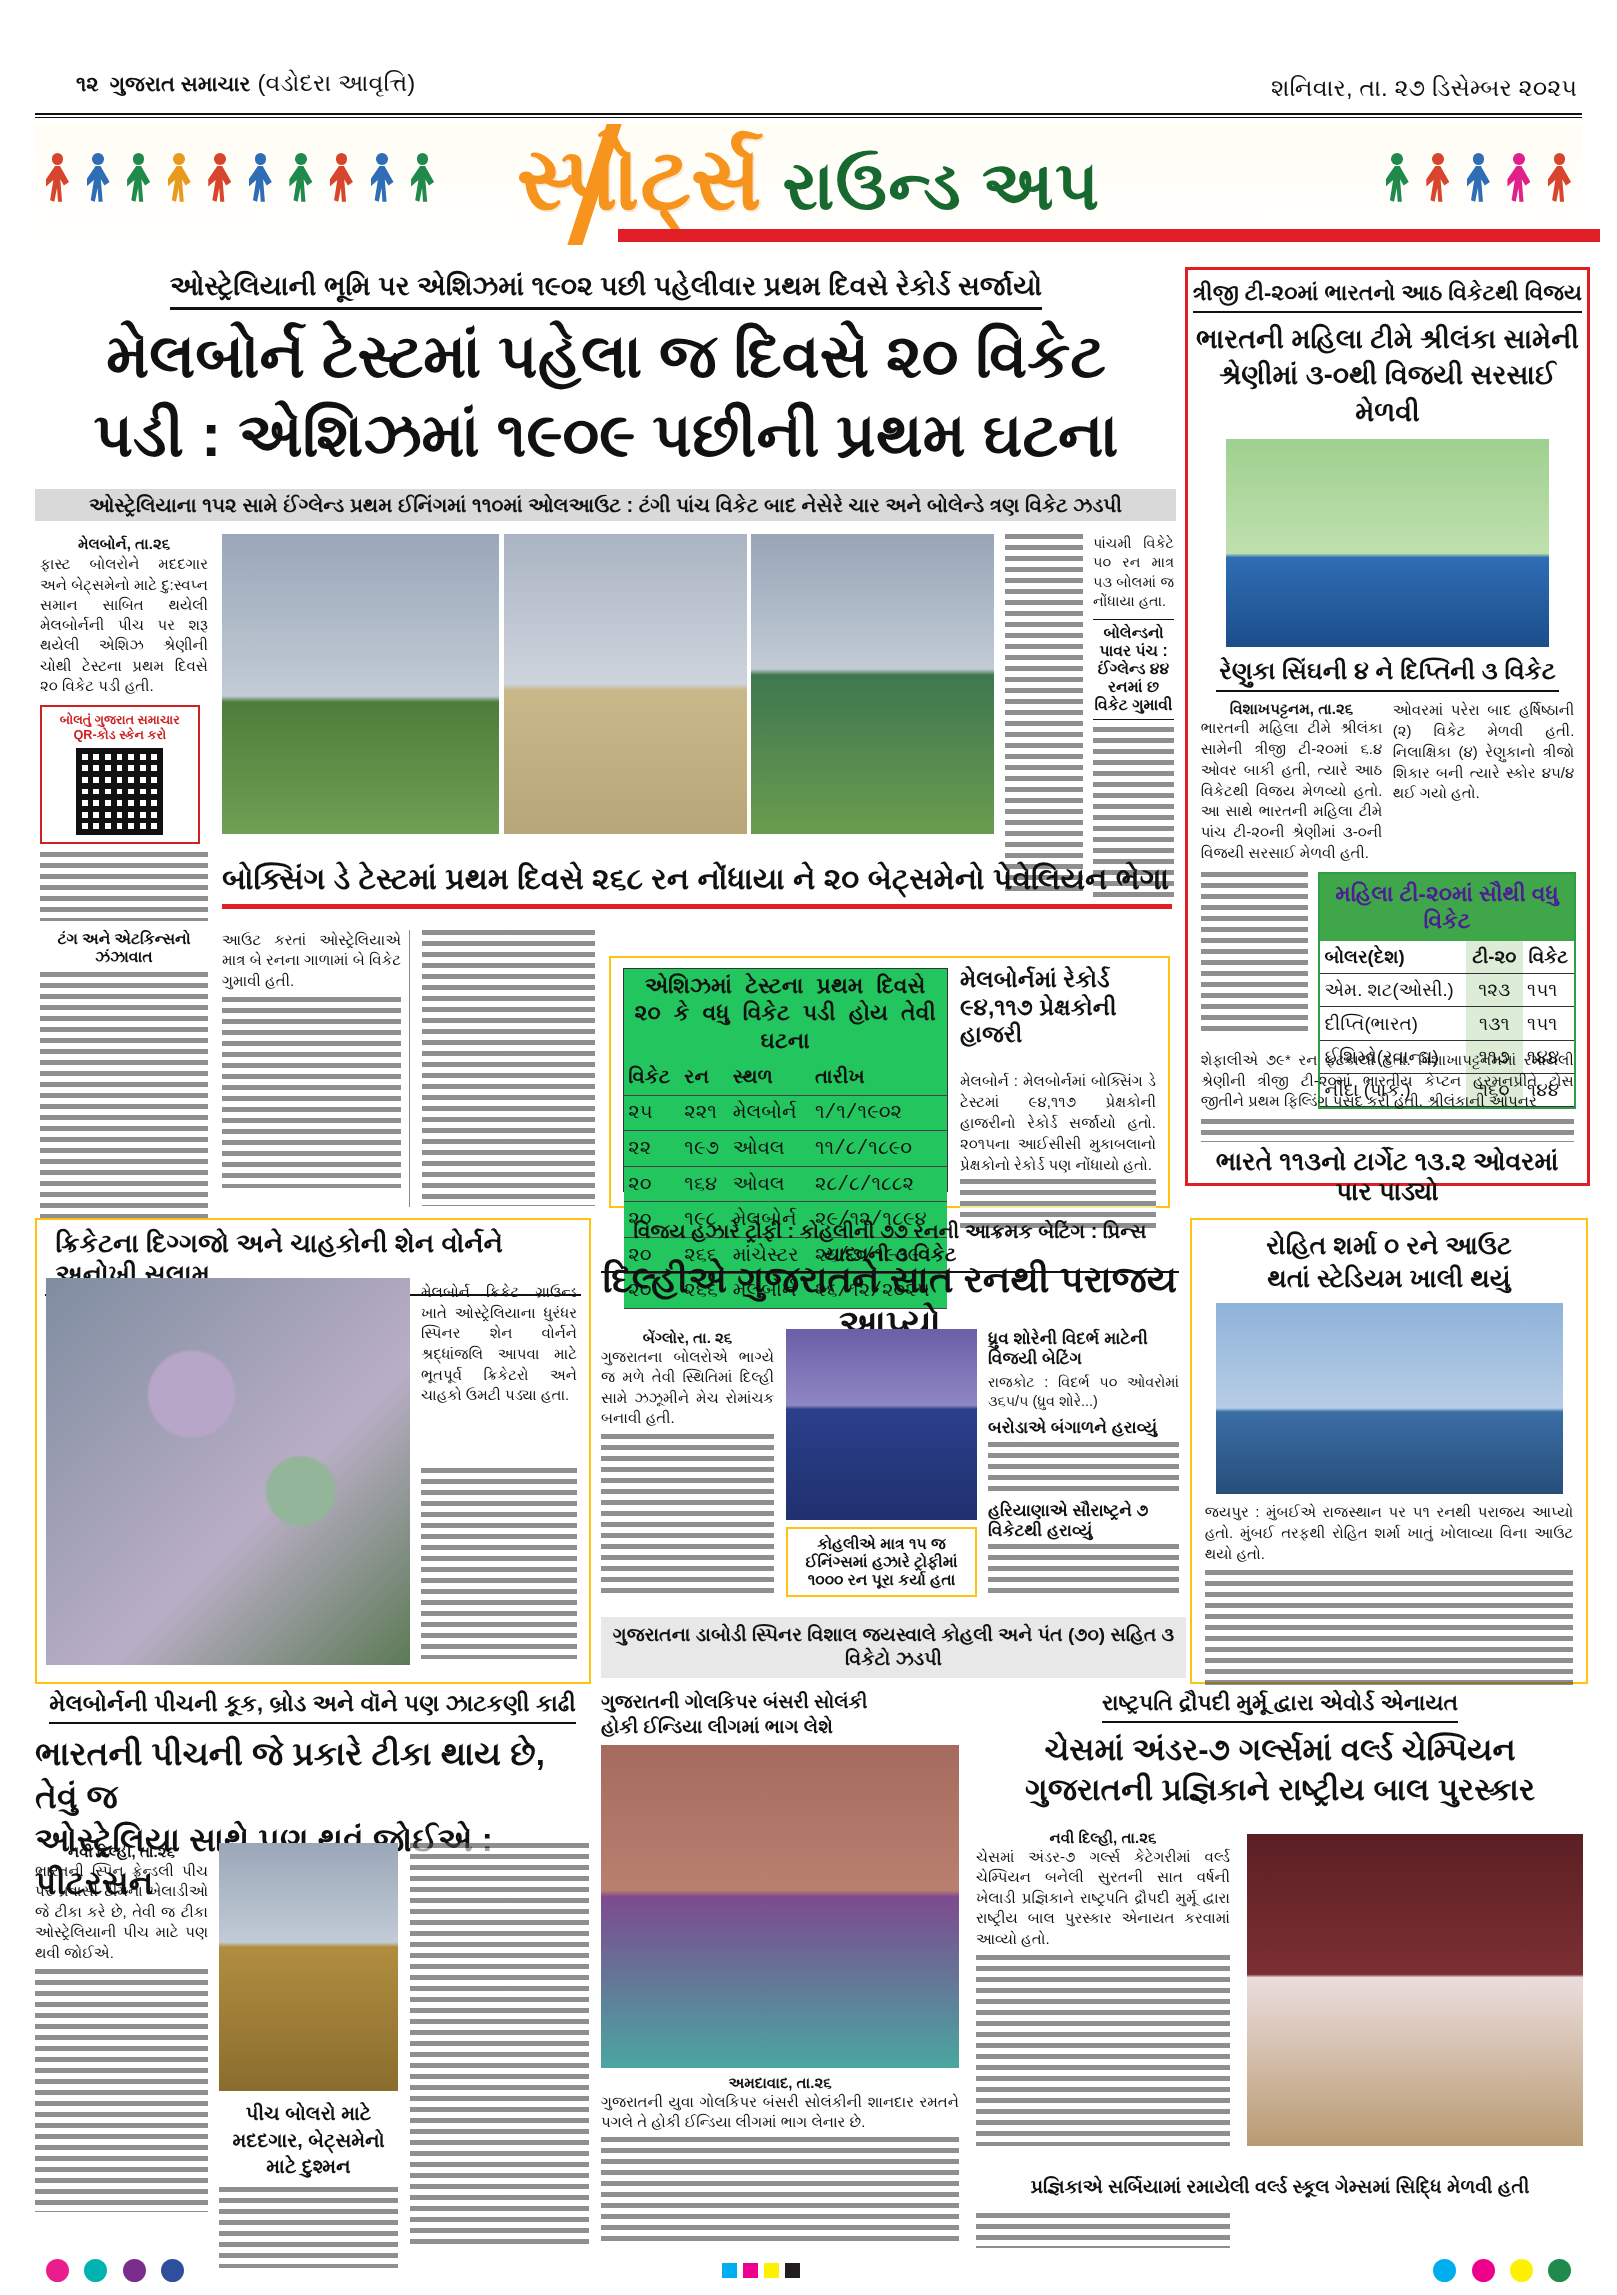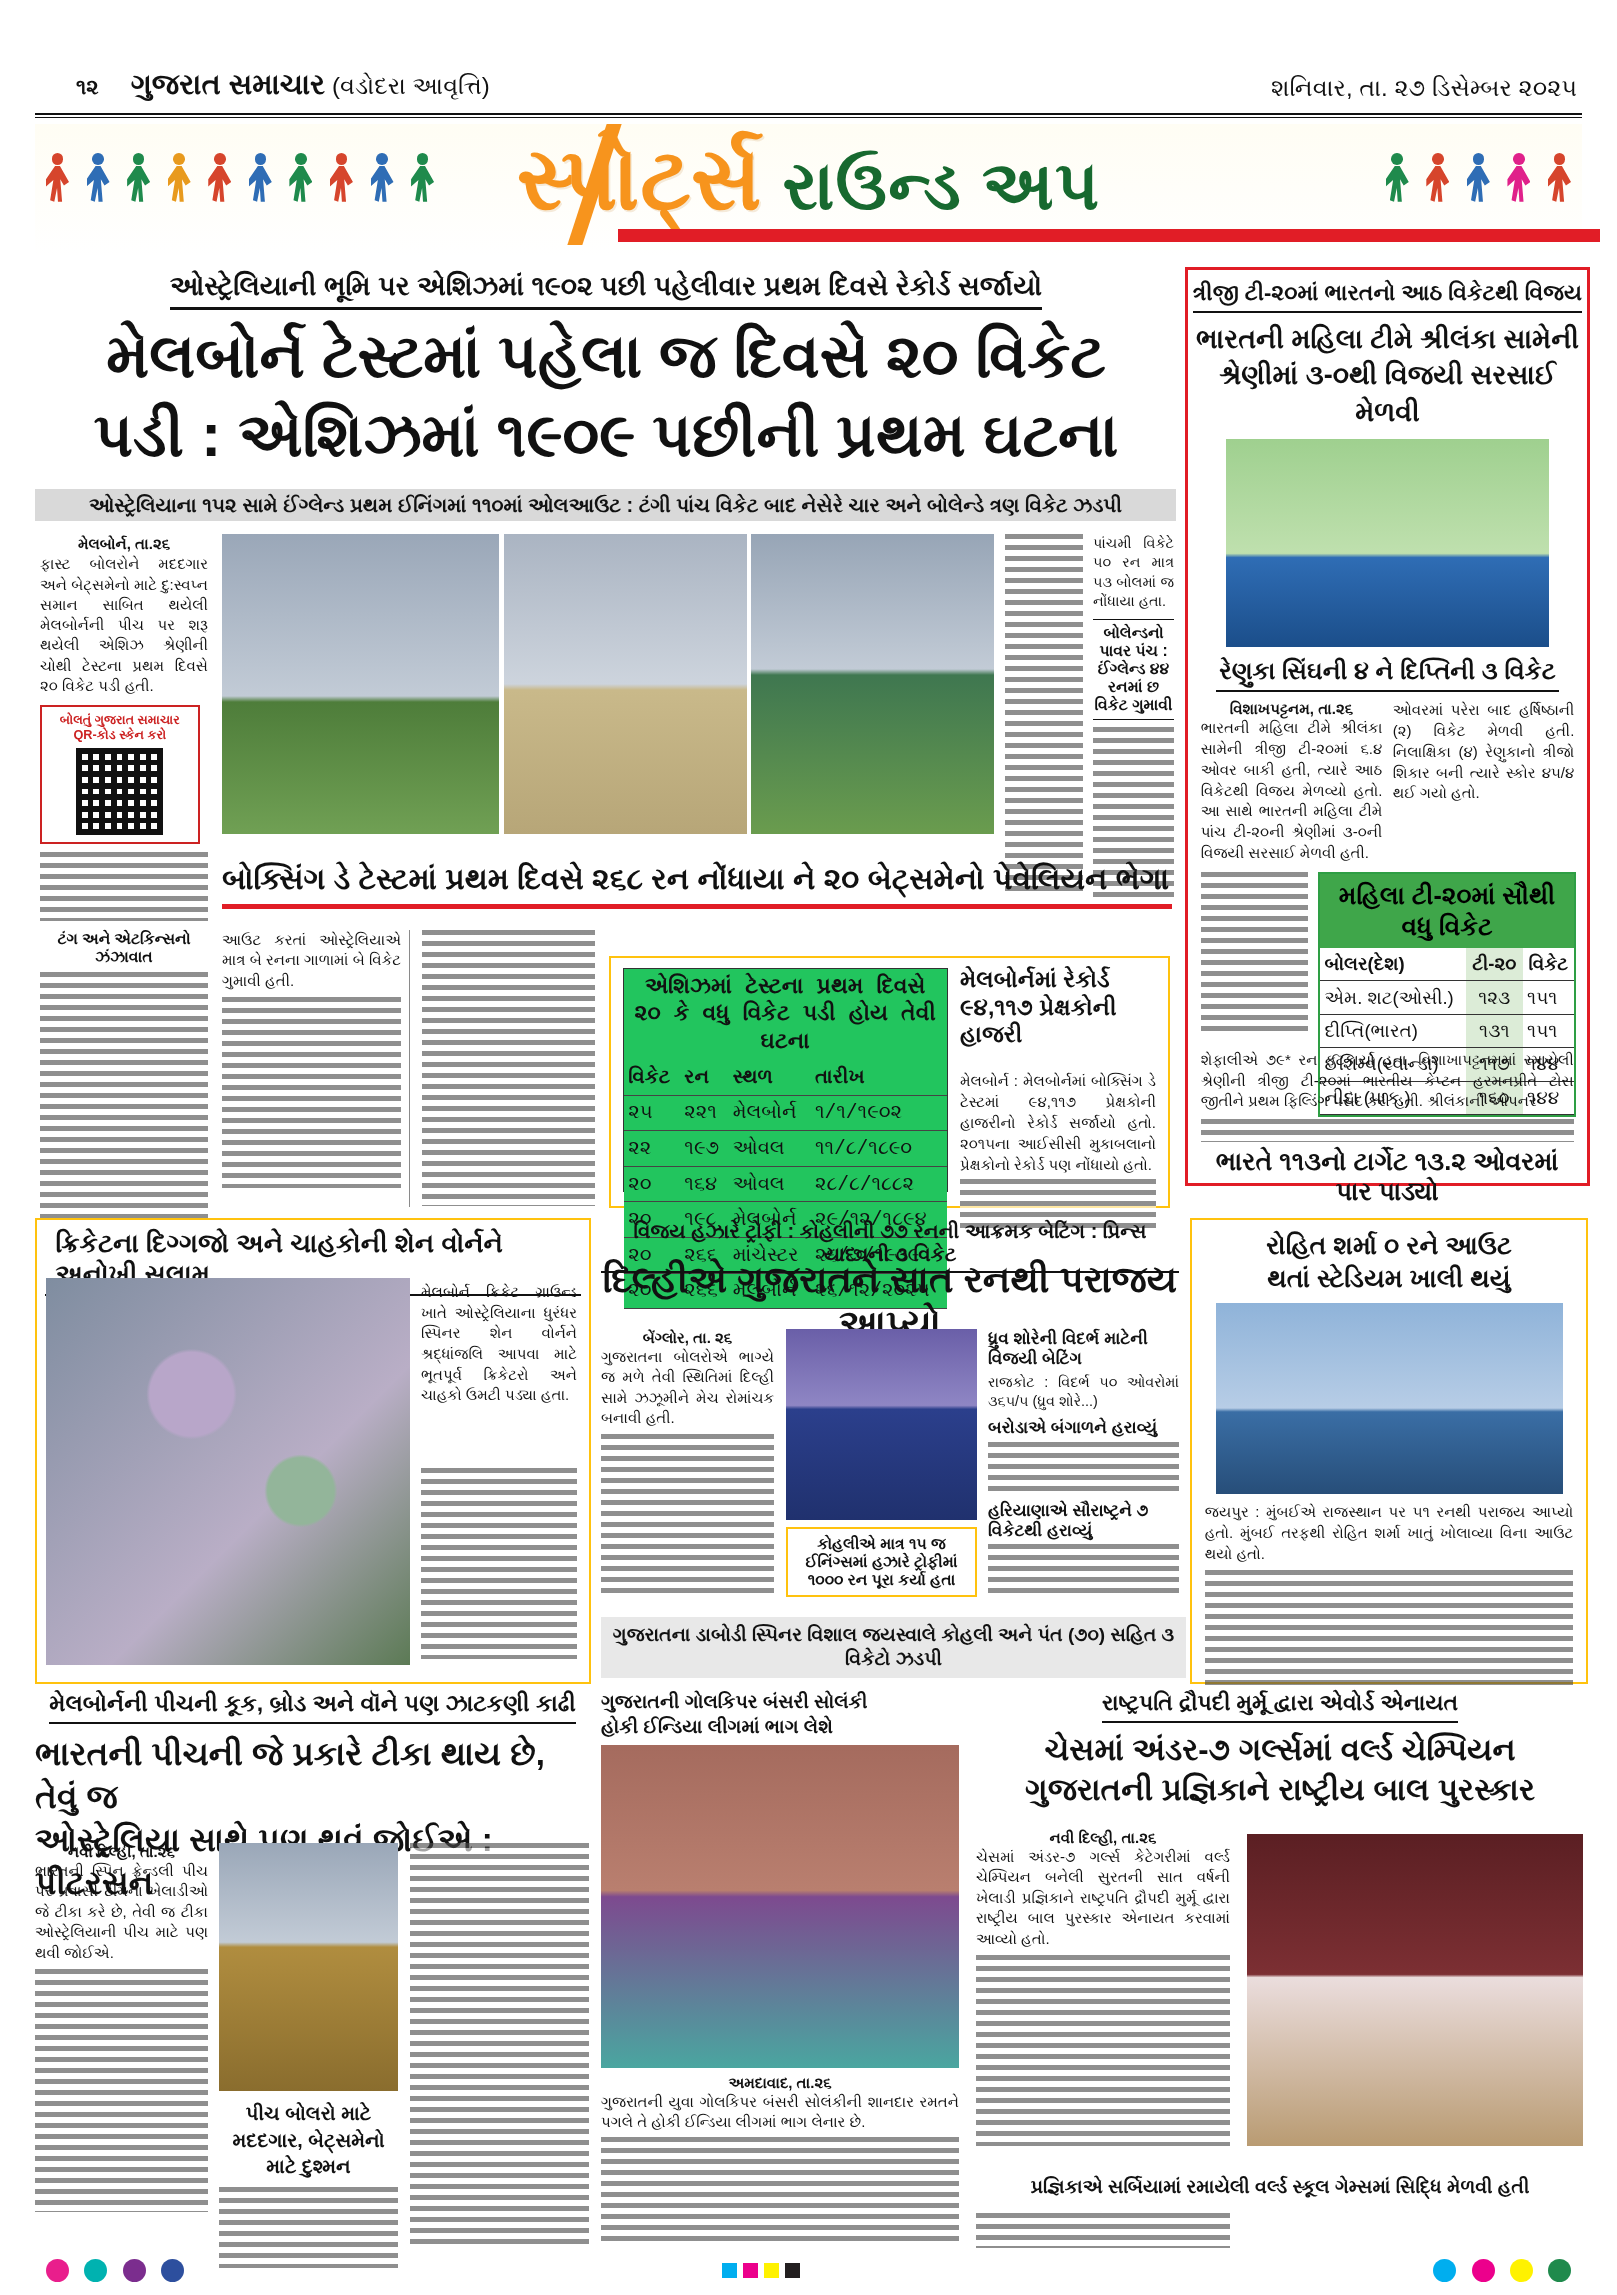--- a/index.html
+++ b/index.html
@@ -26,40 +26,40 @@
   .photo{background:linear-gradient(to bottom,#9aa7b8 0%,#c2cbd6 54%,#4e7d3a 56%,#70a054 100%);}
   .vline{border-right:1.2px solid #8a8a8a;}
   .ybox{border:2.9px solid #ffc20e;}
   .rbox{border:3.5px solid #e11d26;}
   .redrule{background:#e11d26;height:4.6px;}
   
   table{border-collapse:collapse;width:100%;}
   .ashes-tb{border:1.7px solid #333;background:#22c55e;font-family:Liberation Mono, monospace;}
   .ashes-tb th,.ashes-tb td{font-size:19.6px;padding:5.8px 4.6px;text-align:left;border-bottom:1.2px solid #444;}
   .wt-wrap{border:2.9px solid #2e9e44;background:#fff;}
-  .wt-head{background:#3fa64a;color:#000000;font-weight:bold;text-align:center;font-size:25px;padding:5.8px 2.3px;line-height:1.25;}
+  .wt-head{background:#3fa64a;color:#4c1d95;font-weight:bold;text-align:center;font-size:22px;padding:5.8px 2.3px;line-height:1.25;}
   .wt-tb td,.wt-tb th{font-size:18.5px;padding:5.2px 4.6px;border-bottom:1.2px solid #333;}
   .wt-tb .num{background:#dcecd7;text-align:center;}
   .qrbox{border:2.3px solid #c22;padding:5.8px;text-align:center;}
   .qr{width:87px;height:87px;margin:4.6px auto 1.2px;
       background:
         repeating-linear-gradient(0deg,#111 0 5.8px,transparent 5.8px 11.6px),
         repeating-linear-gradient(90deg,#111 0 5.8px,#fff 5.8px 11.6px);}
   .dot{display:inline-block;width:23px;height:23px;border-radius:50%;margin-right:12.7px;}
   .sq{display:inline-block;width:15px;height:15px;margin-right:3.5px;}
   .capb{font-weight:bold;line-height:1.3;}
 </style>
 </head>
 <body>
 
 <div id="paper">
 
   <div class="abs" style="left:40px;top:68px;font-size:25.4px;">
     <span class="b" style="font-size:21px;margin-left:36px;">૧૨</span>
-    <span class="b" style="font-size:29px;margin-left:25px;">ગુજરાત સમાચાર</span>
+    <span class="b" style="font-size:21px;margin-left:4px;">ગુજરાત સમાચાર</span>
     <span style="font-size:24px;">(વડોદરા આવૃત્તિ)</span>
   </div>
   <div class="abs" style="right:40px;top:74px;font-size:24px;">શનિવાર, તા. ૨૭ ડિસેમ્બર ૨૦૨૫</div>
   <div class="abs hdr-rule" style="left:35px;right:35px;top:113px;"></div>
 
   <div class="abs" style="left:35px;right:35px;top:124px;height:133px;background:linear-gradient(to bottom,#fffdf4,#fff);">
     <div class="abs" style="left:3.5px;top:29px;white-space:nowrap;">
       <span class="picto"><span class="head" style="background:#d6452c;"></span><span class="body" style="background:#d6452c;"></span></span>
       <span class="picto"><span class="head" style="background:#2f6db5;"></span><span class="body" style="background:#2f6db5;"></span></span>
       <span class="picto"><span class="head" style="background:#1f8a4c;"></span><span class="body" style="background:#1f8a4c;"></span></span>

